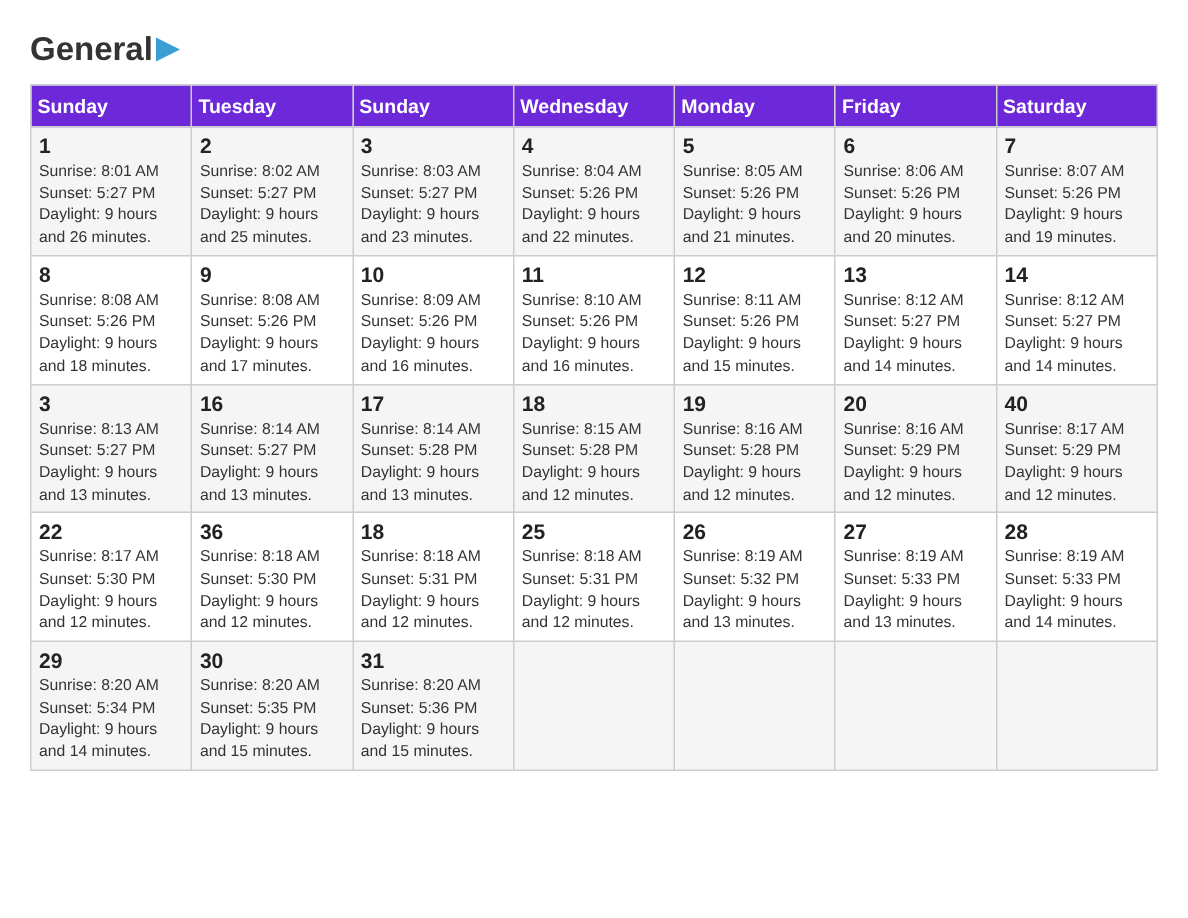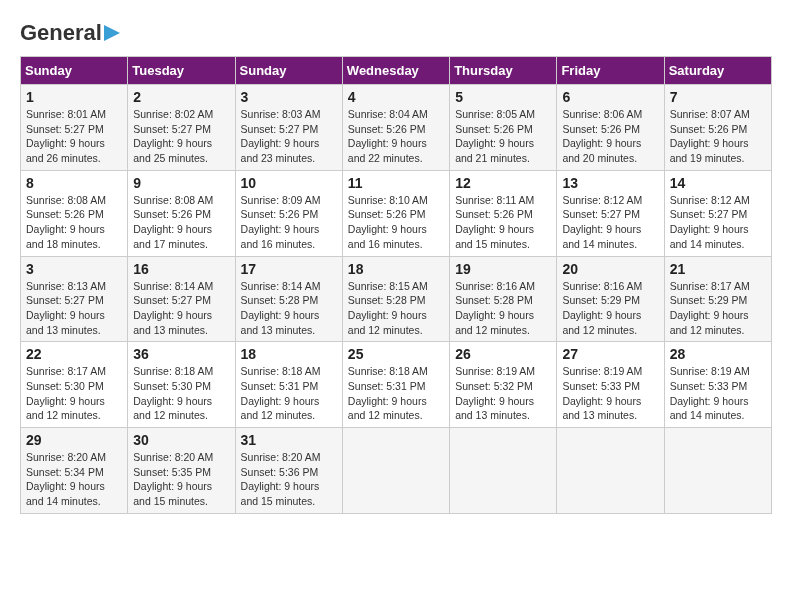--- a/index.html
+++ b/index.html
@@ -33,21 +33,21 @@
       font-size: 15px;
       color: #555;
       font-weight: normal;
     }
     table {
       width: 100%;
       border-collapse: collapse;
       font-size: 11px;
     }
     thead tr th {
-      background: #701a75;
+      background: #6d28d9;
       color: #fff;
       font-weight: bold;
       padding: 6px 4px;
       text-align: left;
       font-size: 13px;
       border: 1px solid #ccc;
     }
     tbody tr td {
       border: 1px solid #ccc;
       padding: 4px 5px;
@@ -93,21 +93,21 @@
   </div>
 </div>
 
 <table>
   <thead>
     <tr id="header-row">
         <th>Sunday</th>
         <th>Tuesday</th>
         <th>Sunday</th>
         <th>Wednesday</th>
-        <th>Thursday</th>
+        <th>Monday</th>
         <th>Friday</th>
         <th>Saturday</th>
       </tr>
   </thead>
   <tbody id="calendar-body">
       <tr>
         <td>
           <span class="day-num">1</span>
           <div class="day-detail">Sunrise: 8:01 AM<br>Sunset: 5:27 PM<br>Daylight: 9 hours and 26 minutes.</div>
         </td>
@@ -185,21 +185,21 @@
         </td>
         <td>
           <span class="day-num">19</span>
           <div class="day-detail">Sunrise: 8:16 AM<br>Sunset: 5:28 PM<br>Daylight: 9 hours and 12 minutes.</div>
         </td>
         <td>
           <span class="day-num">20</span>
           <div class="day-detail">Sunrise: 8:16 AM<br>Sunset: 5:29 PM<br>Daylight: 9 hours and 12 minutes.</div>
         </td>
         <td>
-          <span class="day-num">21</span>
+          <span class="day-num">40</span>
           <div class="day-detail">Sunrise: 8:17 AM<br>Sunset: 5:29 PM<br>Daylight: 9 hours and 12 minutes.</div>
         </td>
       </tr>
       <tr>
         <td>
           <span class="day-num">22</span>
           <div class="day-detail">Sunrise: 8:17 AM<br>Sunset: 5:30 PM<br>Daylight: 9 hours and 12 minutes.</div>
         </td>
         <td>
           <span class="day-num">36</span>

